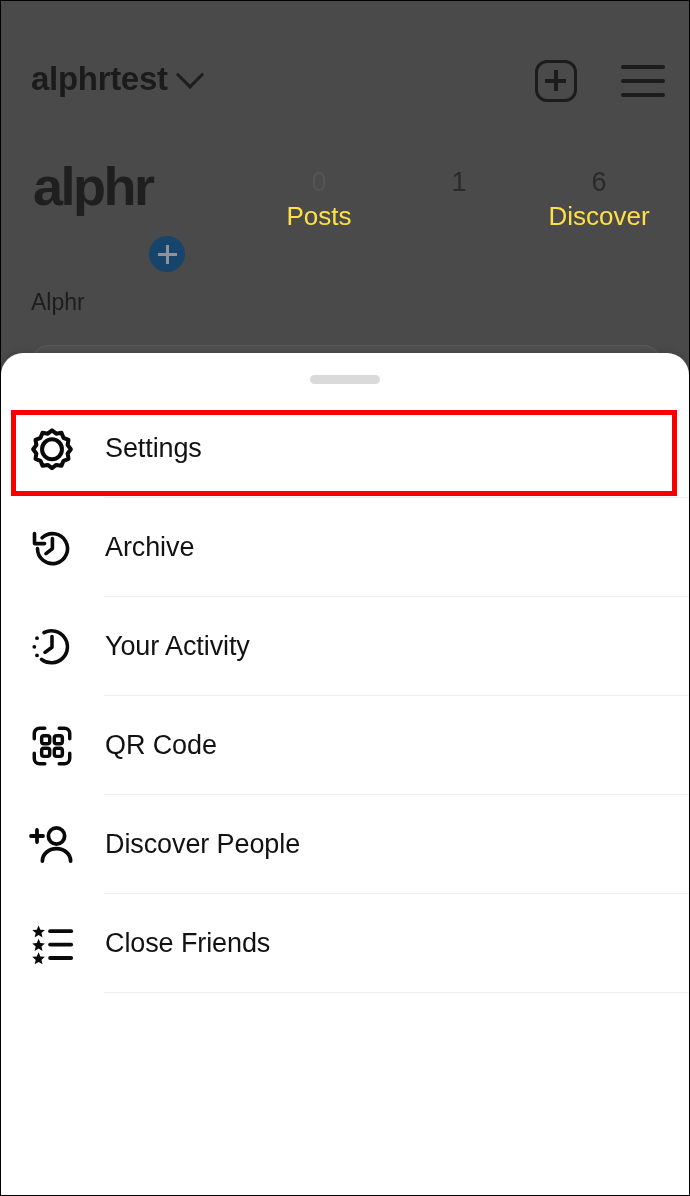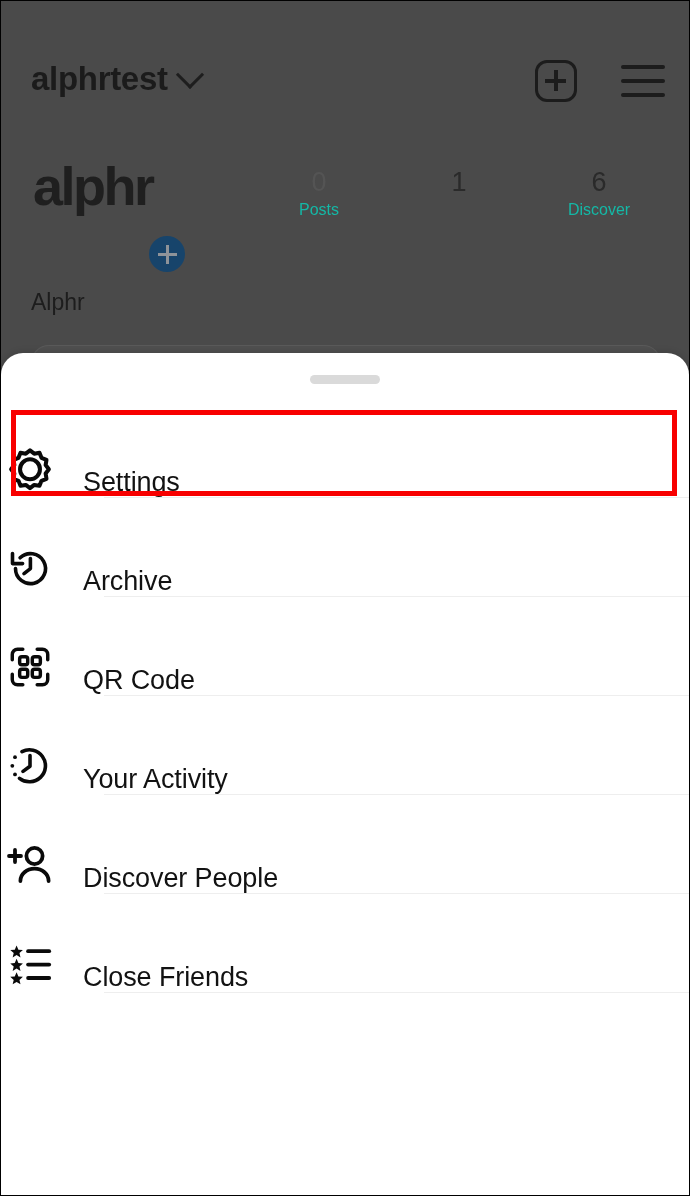--- a/index.html
+++ b/index.html
@@ -161,22 +161,22 @@
     text-align: center;
   }
   .stat-value {
     font-size: 27px;
     color: #2a2a2a;
     line-height: 1.25;
     font-weight: 400;
   }
   .stat-value.muted { color: #545454; }
   .stat-label {
-    font-size: 16px;
-    color: #14b8a6;
+    font-size: 26px;
+    color: #fde047;
     line-height: 1.3;
   }
 
   
   .ghost-sheet {
     position: absolute;
     left: 30px;
     top: 344px;
     width: 630px;
     height: 40px;
@@ -207,21 +207,22 @@
     margin: 22px auto 0 auto;
   }
 
   .menu {
     margin-top: 15px;
   }
   .menu-item {
     position: relative;
     height: 99px;
     display: flex;
-    align-items: flex-end;
+    align-items: center;
+    padding-left: 22px;
     box-sizing: border-box;
     background: #ffffff;
   }
   .menu-item .divider {
     position: absolute;
     left: 103px;
     right: 0;
     bottom: 0;
     height: 1px;
     background: #eeeeee;
@@ -320,51 +321,51 @@
 
       <div class="menu-item">
         <div class="menu-icon">
           <svg width="48" height="48" viewBox="0 0 48 48" fill="none" stroke="#0a0a0a" stroke-width="3.6" stroke-linecap="round" stroke-linejoin="round">
             <path d="M9.5 24.5 a15 15 0 1 0 4.6 -10.7"></path>
             <polyline points="6.5,9.5 6.5,19.6 16.6,19.6"></polyline>
             <polyline points="24.4,14.5 24.4,24.6 18.0,29.6"></polyline>
           </svg>
         </div>
         <div class="menu-label">Archive</div>
+        <div class="divider"></div>
+      </div>
+
+      <div class="menu-item">
+        <div class="menu-icon">
+          <svg width="48" height="48" viewBox="0 0 48 48" fill="none" stroke="#0a0a0a" stroke-width="3.6" stroke-linecap="round" stroke-linejoin="round">
+            <path d="M16.0 9.6 a16 16 0 1 1 -2.5 26.7"></path>
+            <polyline points="24.0,13.6 24.0,24.2 17.0,29.4"></polyline>
+            <circle cx="9.0" cy="15.2" r="1.9" fill="#0a0a0a" stroke="none"></circle>
+            <circle cx="6.3" cy="23.8" r="1.9" fill="#0a0a0a" stroke="none"></circle>
+            <circle cx="9.0" cy="32.4" r="1.9" fill="#0a0a0a" stroke="none"></circle>
+          </svg>
+        </div>
+        <div class="menu-label">Your Activity</div>
         <div class="divider"></div>
       </div>
 
       <div class="menu-item">
         <div class="menu-icon">
           <svg width="46" height="46" viewBox="0 0 48 48" fill="none" stroke="#0a0a0a" stroke-width="3.6" stroke-linecap="round" stroke-linejoin="round">
             <path d="M16.5 5.5 H11 a5.5 5.5 0 0 0 -5.5 5.5 V16.5"></path>
             <path d="M31.5 5.5 H37 a5.5 5.5 0 0 1 5.5 5.5 V16.5"></path>
             <path d="M16.5 42.5 H11 a5.5 5.5 0 0 1 -5.5 -5.5 V31.5"></path>
             <path d="M31.5 42.5 H37 a5.5 5.5 0 0 0 5.5 -5.5 V31.5"></path>
             <rect x="13.2" y="13.2" width="8.4" height="8.4" rx="2.4"></rect>
             <rect x="26.4" y="13.2" width="8.4" height="8.4" rx="2.4"></rect>
             <rect x="13.2" y="26.4" width="8.4" height="8.4" rx="2.4"></rect>
             <rect x="26.4" y="26.4" width="8.4" height="8.4" rx="2.4"></rect>
           </svg>
         </div>
         <div class="menu-label">QR Code</div>
-        <div class="divider"></div>
-      </div>
-
-      <div class="menu-item">
-        <div class="menu-icon">
-          <svg width="48" height="48" viewBox="0 0 48 48" fill="none" stroke="#0a0a0a" stroke-width="3.6" stroke-linecap="round" stroke-linejoin="round">
-            <path d="M16.0 9.6 a16 16 0 1 1 -2.5 26.7"></path>
-            <polyline points="24.0,13.6 24.0,24.2 17.0,29.4"></polyline>
-            <circle cx="9.0" cy="15.2" r="1.9" fill="#0a0a0a" stroke="none"></circle>
-            <circle cx="6.3" cy="23.8" r="1.9" fill="#0a0a0a" stroke="none"></circle>
-            <circle cx="9.0" cy="32.4" r="1.9" fill="#0a0a0a" stroke="none"></circle>
-          </svg>
-        </div>
-        <div class="menu-label">Your Activity</div>
         <div class="divider"></div>
       </div>
 
 
       <div class="menu-item">
         <div class="menu-icon">
           <svg width="48" height="48" viewBox="0 0 48 48" fill="none" stroke="#0a0a0a" stroke-width="3.8" stroke-linecap="round" stroke-linejoin="round">
             <circle cx="28.5" cy="15.0" r="8.1"></circle>
             <path d="M14.4 40.0 a14.1 12.4 0 0 1 28.2 0"></path>
             <line x1="9.0" y1="9.0" x2="9.0" y2="21.0"></line>

